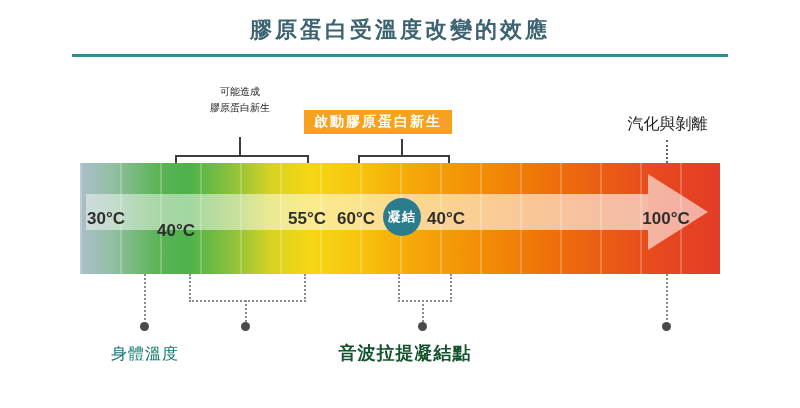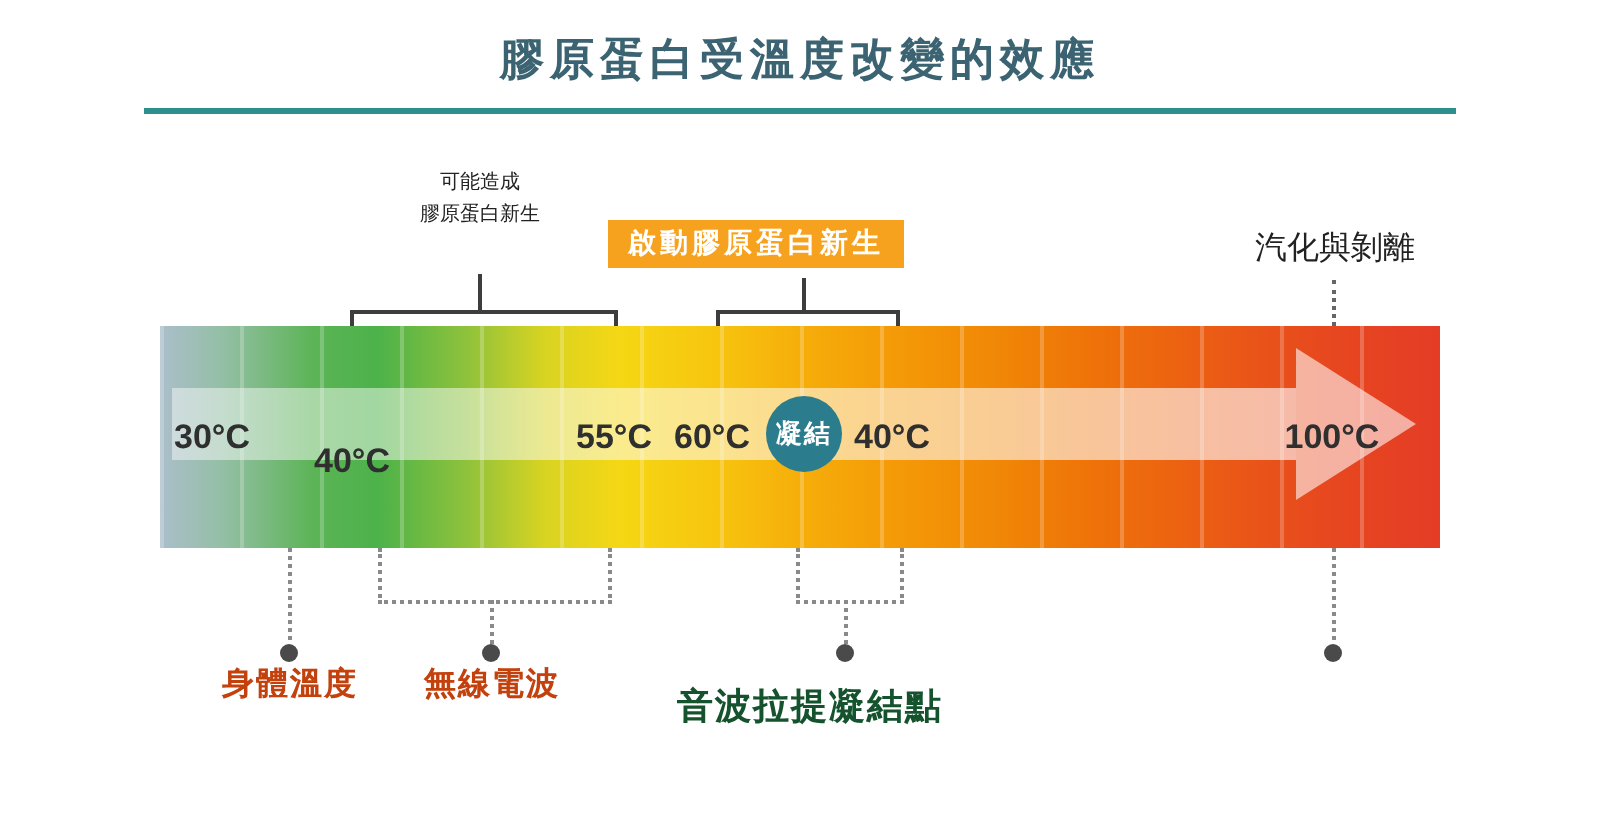--- a/index.html
+++ b/index.html
@@ -105,22 +105,22 @@
     position:absolute; width:9px; height:9px; border-radius:50%;
     background:#4a4a4a;
   }
   .body-dot  { left:140px; top:322px; }
   .radio-dot { left:241px; top:322px; }
   .ultra-dot { left:418px; top:322px; }
   .laser-dot { left:662px; top:322px; }
 
   
   .blabel {
-    position:absolute; top:332px; font-size:16px; color:#c2410c;
-    font-weight:700; text-align:center; letter-spacing:1px;
+    position:absolute; top:344px; font-size:16px; color:#0f766e;
+    font-weight:400; text-align:center; letter-spacing:1px;
   }
   .body-label  { left:95px;  width:100px; }
   .radio-label { left:196px; width:100px; }
   .ultra-label {
     left:320px; width:170px; color:#14532d; font-size:18px;
     font-weight:700; top:341px;
   }
   .laser-label { left:617px; width:100px; }
 </style>
 </head>
@@ -164,16 +164,15 @@
   <div class="bracket-bottom ultra-bracket"></div>
   <div class="dotv ultra-stem"></div>
   <div class="dotv laser-line"></div>
 
   <div class="dot body-dot"></div>
   <div class="dot radio-dot"></div>
   <div class="dot ultra-dot"></div>
   <div class="dot laser-dot"></div>
 
   <div class="blabel body-label">身體溫度</div>
-  <div class="blabel radio-label">無線電波</div>
   <div class="blabel ultra-label">音波拉提凝結點</div>
 
 </div>
 
 </body></html>

